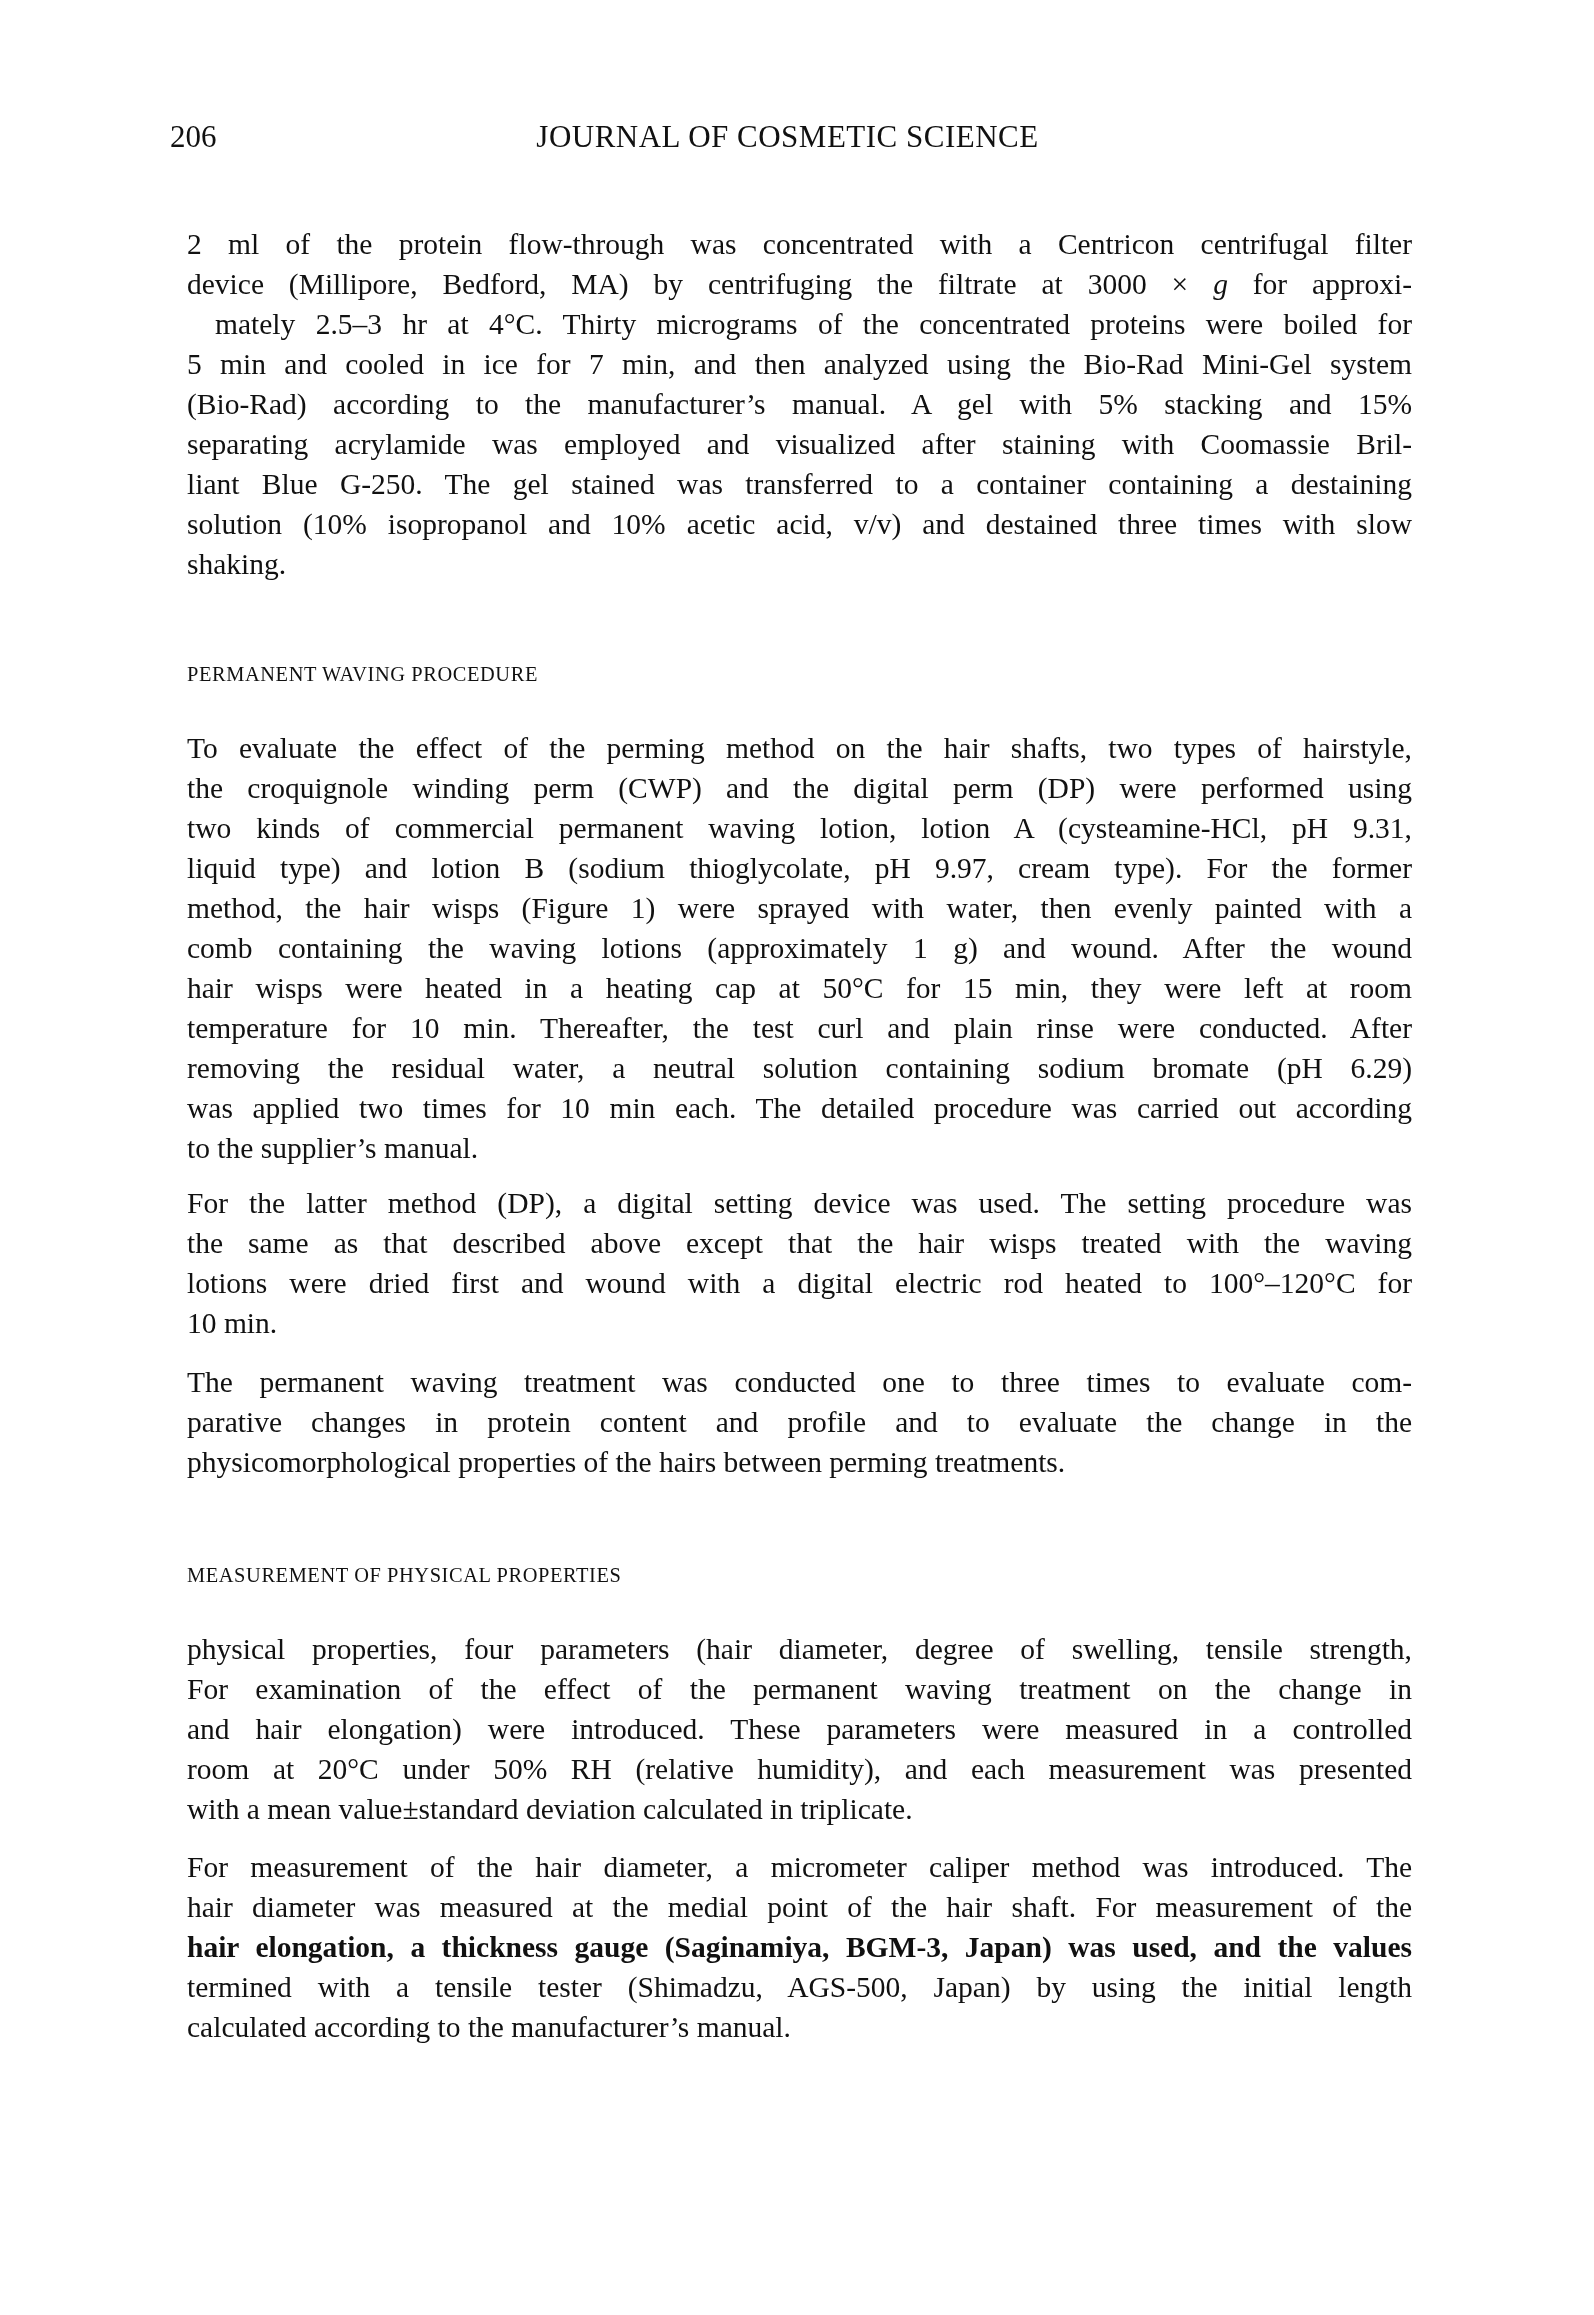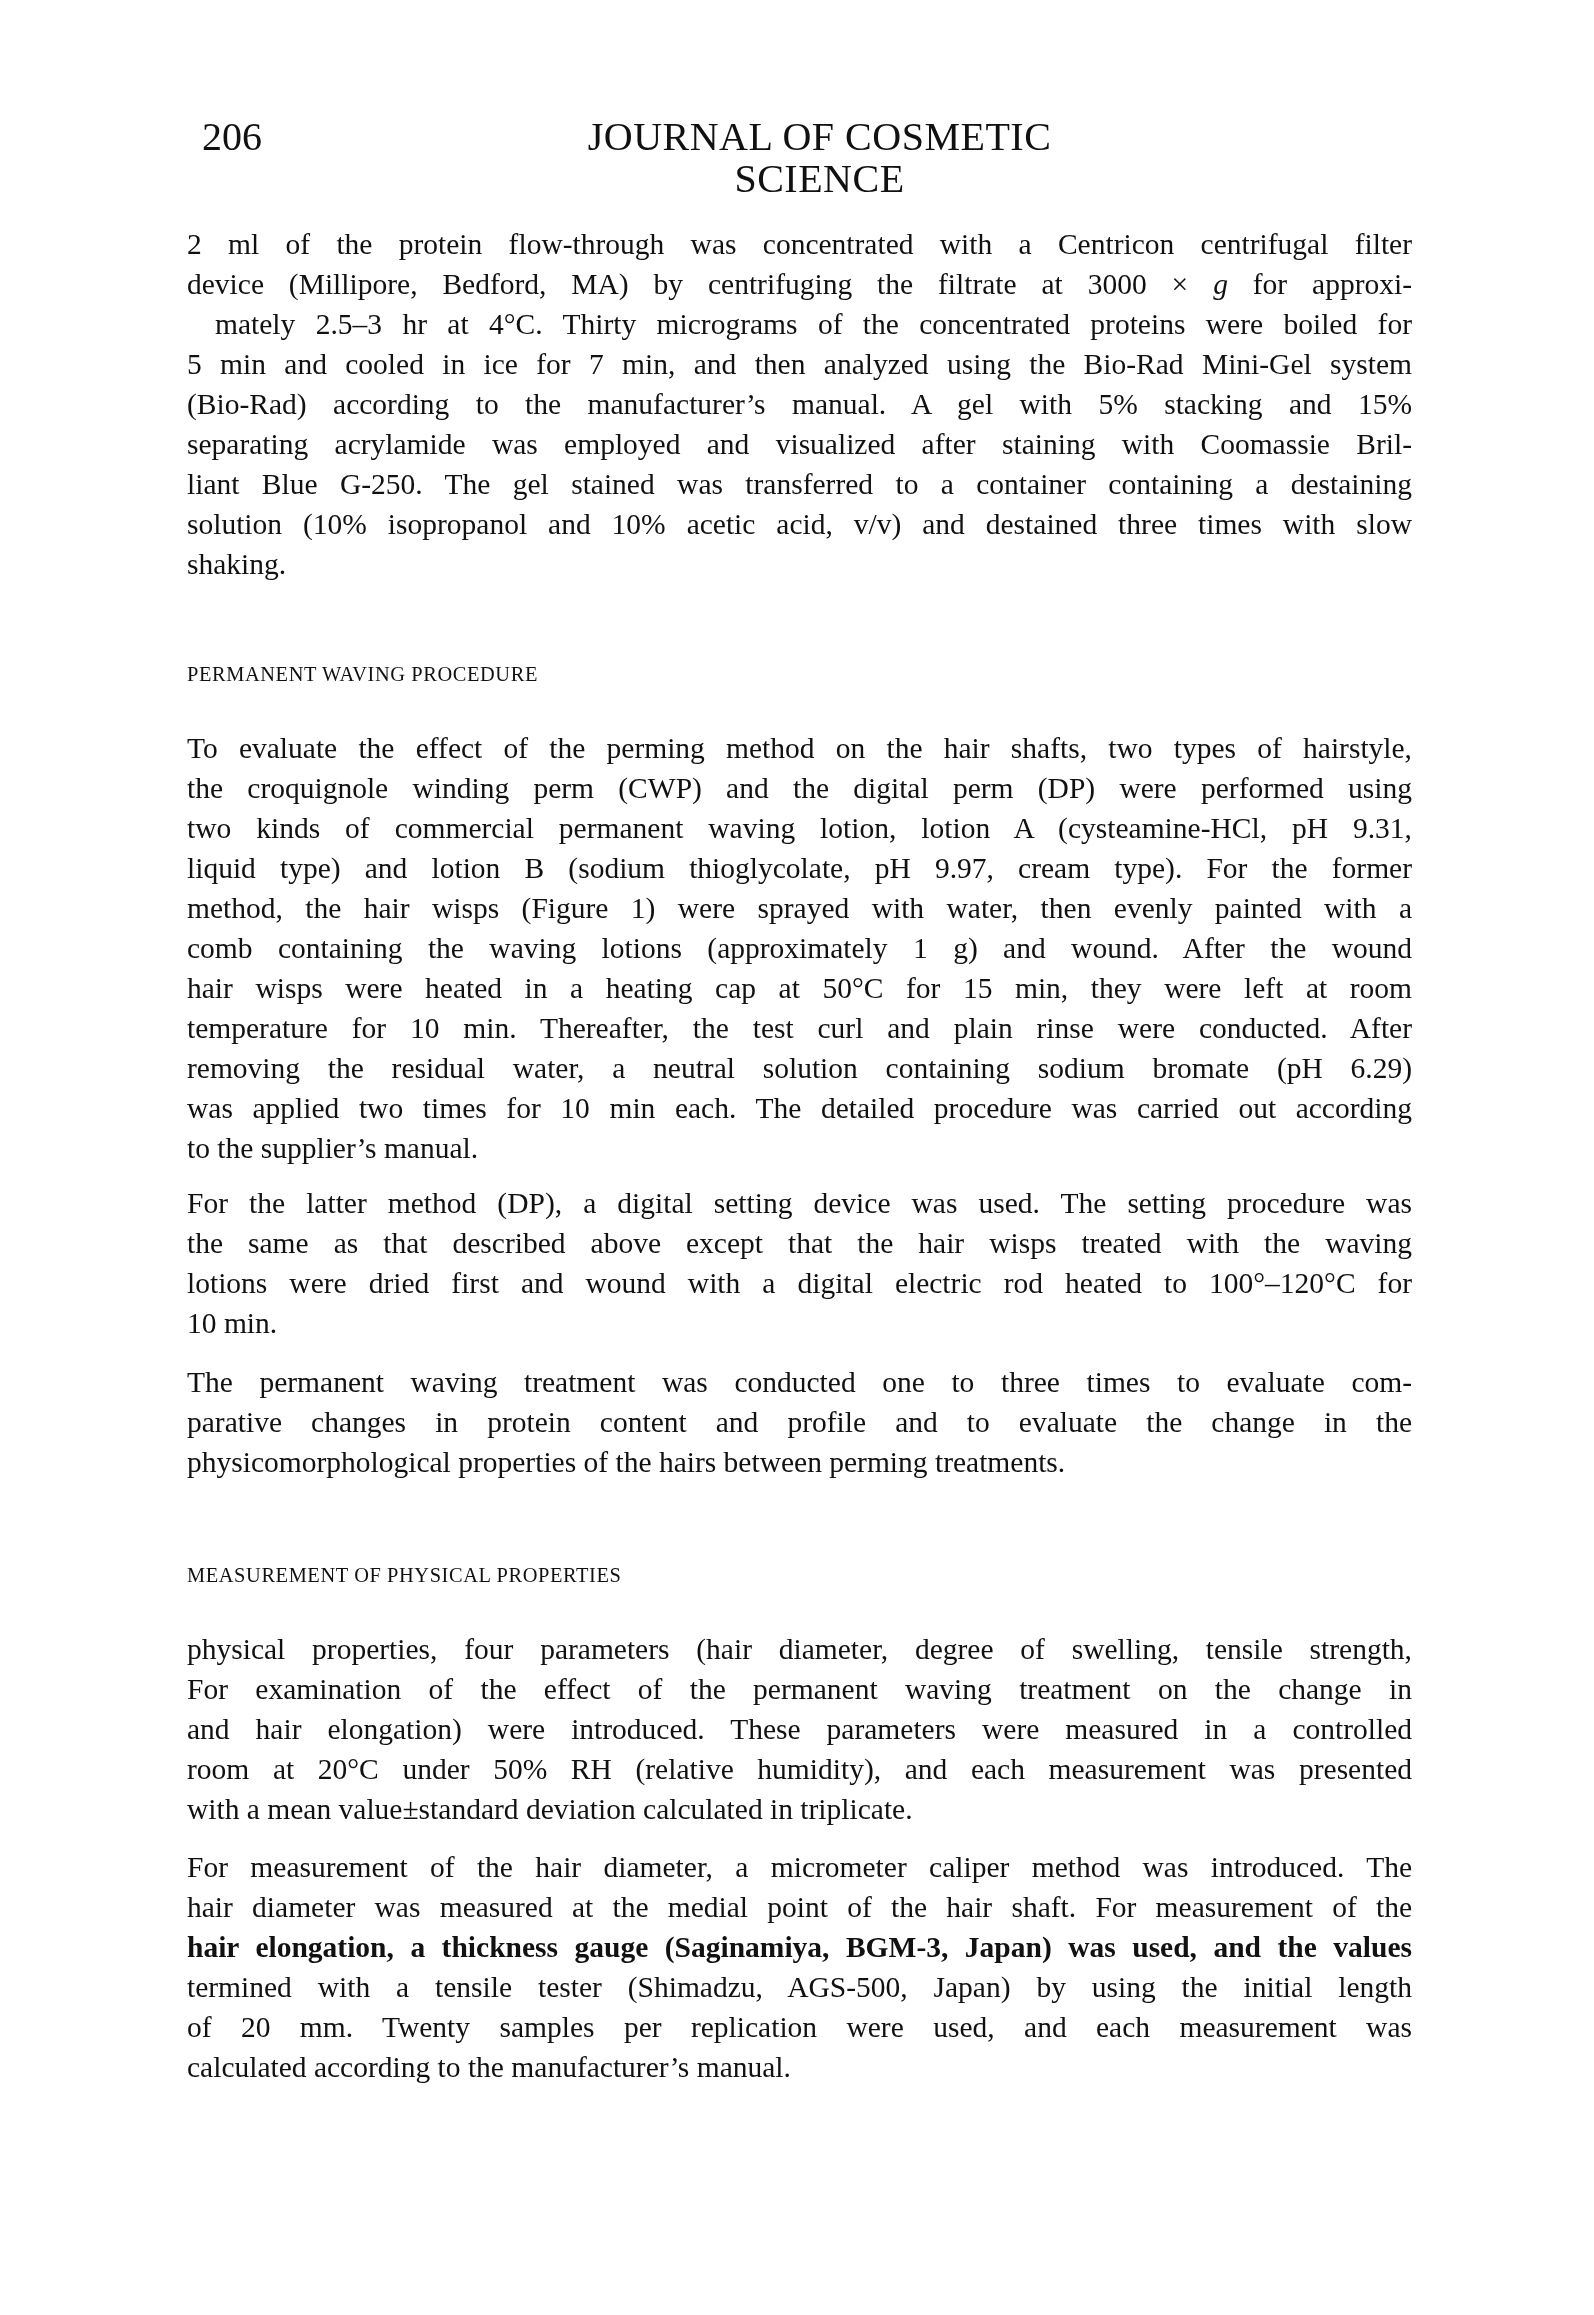--- a/index.html
+++ b/index.html
@@ -1,19 +1,19 @@
 <!DOCTYPE html>
 <html style="font-size:15px"><head>
 <meta charset="utf-8">
 <style>
   html, body { margin: 0; padding: 0; background: #ffffff; }
   body { width: 1594px; height: 2316px; position: relative; overflow: hidden;
          font-family: "Liberation Serif", "DejaVu Serif", serif; color: #111111; }
   .abs { position: absolute; }
-  .running-head { top: 116px; left: 202px; width: 1225px; height: 42px; font-size: 40px; line-height: 42px; }
+  .running-head { top: 116px; left: 170px; width: 1225px; height: 42px; font-size: 31px; line-height: 42px; }
   .page-num { position: absolute; left: 0; top: 0; }
   .journal-title { position: absolute; left: 336px; top: 0; width: 563px; text-align: center; letter-spacing: 0.5px; }
   .col { left: 187px; width: 1225px; }
   .para { font-size: 29.5px; line-height: 40px; }
   .line { display: block; white-space: nowrap; text-align: justify; text-align-last: justify; height: 40px; overflow: visible; }
   .line.last { text-align-last: left; }
   .heading { font-size: 20.4px; line-height: 38px; letter-spacing: 0.6px; text-transform: uppercase; }
 </style>
 </head>
 <body>
@@ -72,16 +72,15 @@
   <span class="line"><span style="white-space: nowrap; word-spacing: 0px;">and hair elongation) were introduced. These parameters were measured in a controlled</span></span>
   <span class="line"><span style="white-space: nowrap; word-spacing: 0px;">room at 20°C under 50% RH (relative humidity), and each measurement was presented</span></span>
   <span class="line last">with a mean value±standard deviation calculated in triplicate.</span>
 </div>
 
 <div class="abs col para" style="top:1847px;">
   <span class="line"><span style="white-space: nowrap; word-spacing: 0px;">For measurement of the hair diameter, a micrometer caliper method was introduced. The</span></span>
   <span class="line"><span style="white-space: nowrap; word-spacing: 0px;">hair diameter was measured at the medial point of the hair shaft. For measurement of the</span></span>
   <span class="line"><span style="white-space: nowrap; word-spacing: 0px; font-weight: bold;">hair elongation, a thickness gauge (Saginamiya, BGM-3, Japan) was used, and the values</span></span>
   <span class="line"><span style="white-space: nowrap; word-spacing: 0px;">termined with a tensile tester (Shimadzu, AGS-500, Japan) by using the initial length</span></span>
-  <span class="line"><span style="white-space: nowrap; word-spacing: 0px;">of 20 mm. Twenty samples per replication were used, and each measurement was</span></span>
   <span class="line last">calculated according to the manufacturer’s manual.</span>
 </div>
 
 
 </body></html>

